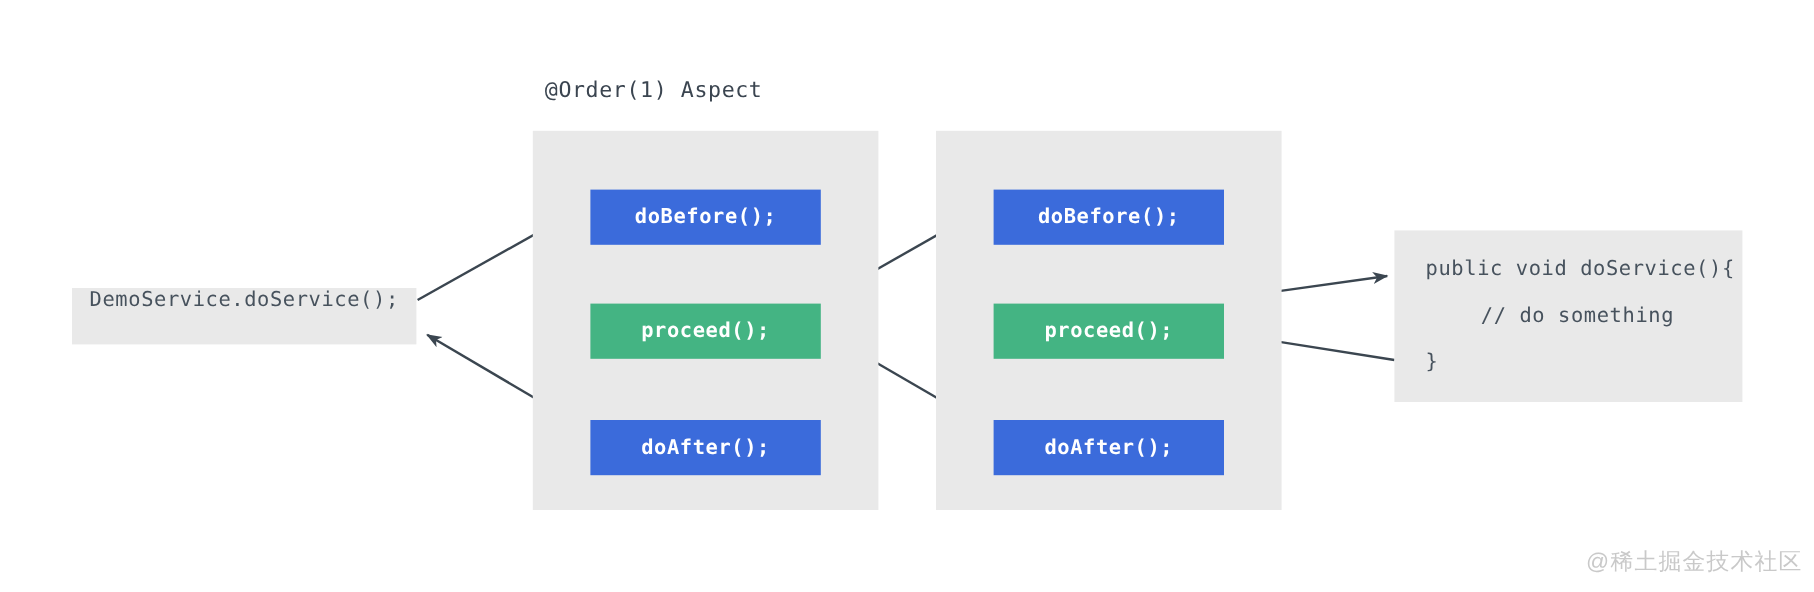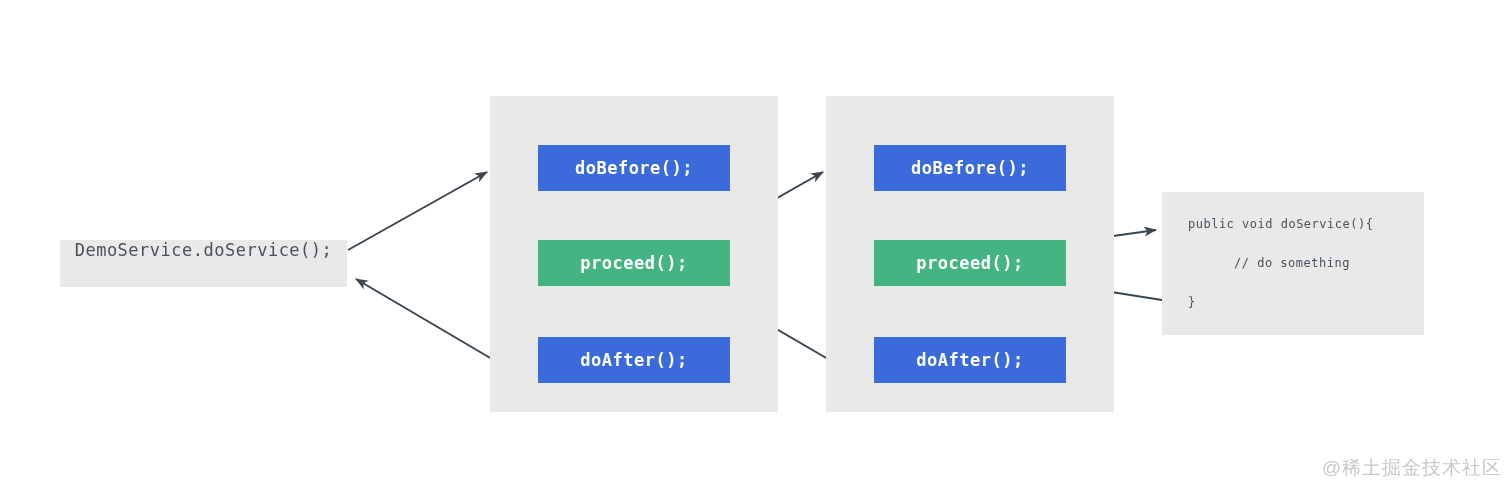--- a/index.html
+++ b/index.html
@@ -36,42 +36,41 @@
   .aspect-title{
     position:absolute;
     top:64px;height:24px;line-height:24px;
     font-size:18px;color:var(--title-text);
     letter-spacing:0.5px;
   }
   .title-1{left:454px;}
   .title-2{left:790px;}
 
   .aspect-panel{
-    position:absolute;top:96px;width:288px;height:316px;
+    position:absolute;top:109px;width:288px;height:316px;
     background:var(--panel-gray);
-    margin-left:46px;
   }
   .panel-1{left:444px;}
   .panel-2{left:780px;}
 
   .step-box{
     position:absolute;
     left:48px;width:192px;height:46px;
     color:#ffffff;font-size:17px;font-weight:600;
     display:flex;align-items:center;justify-content:center;
     letter-spacing:0.5px;
   }
   .step-before{top:49px;background:var(--step-blue);}
   .step-proceed{top:144px;background:var(--step-green);}
   .step-after{top:241px;background:var(--step-blue);}
 
   .code-box{
-    position:absolute;left:1162px;top:192px;width:262px;height:143px;
+    position:absolute;left:1162px;top:192px;width:290px;height:143px;
     background:var(--panel-gray);
-    color:var(--code-text);font-size:12px;
+    color:var(--code-text);font-size:17px;
     padding:13px 0 0 26px;box-sizing:border-box;
     letter-spacing:0.5px;
   }
   .code-line{height:39px;line-height:39px;white-space:pre;}
   .code-line.indent{padding-left:46px;}
 
   .watermark{
     position:absolute;right:10px;bottom:12px;
     font-size:19px;color:var(--watermark);
     font-family:Liberation Sans, sans-serif;
@@ -98,20 +97,21 @@
     <path class="link" d="M923,192 L923,234" marker-end="url(#ah)"></path>
     <path class="link" d="M923,287 L923,331" marker-end="url(#ah)"></path>
     <path class="link" d="M1020,249 L1156,230" marker-end="url(#ah)"></path>
     <path class="link" d="M1162,300 L1029,279" marker-end="url(#ah)"></path>
   </svg>
 
   <div class="plain-box source-box">
     <span>DemoService.doService();</span>
   </div>
 
+  <div class="aspect-title title-1">@Order(1) Aspect</div>
   <div class="aspect-panel panel-1">
     <div class="step-box step-before">doBefore();</div>
     <div class="step-box step-proceed">proceed();</div>
     <div class="step-box step-after">doAfter();</div>
   </div>
 
   <div class="aspect-panel panel-2">
     <div class="step-box step-before">doBefore();</div>
     <div class="step-box step-proceed">proceed();</div>
     <div class="step-box step-after">doAfter();</div>

